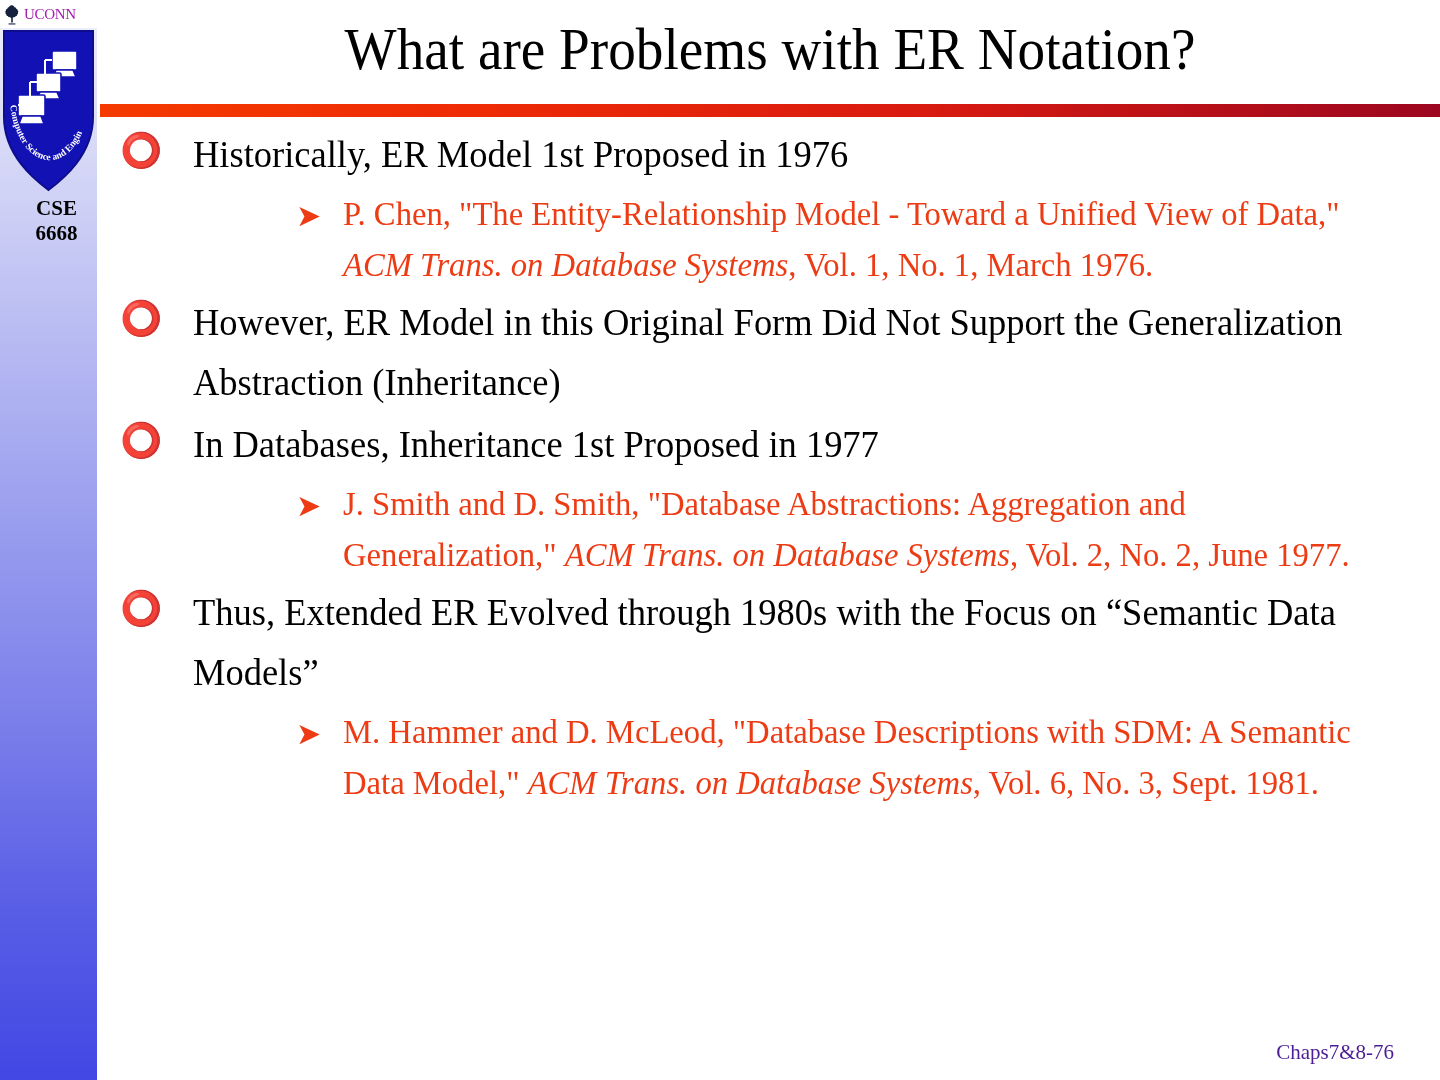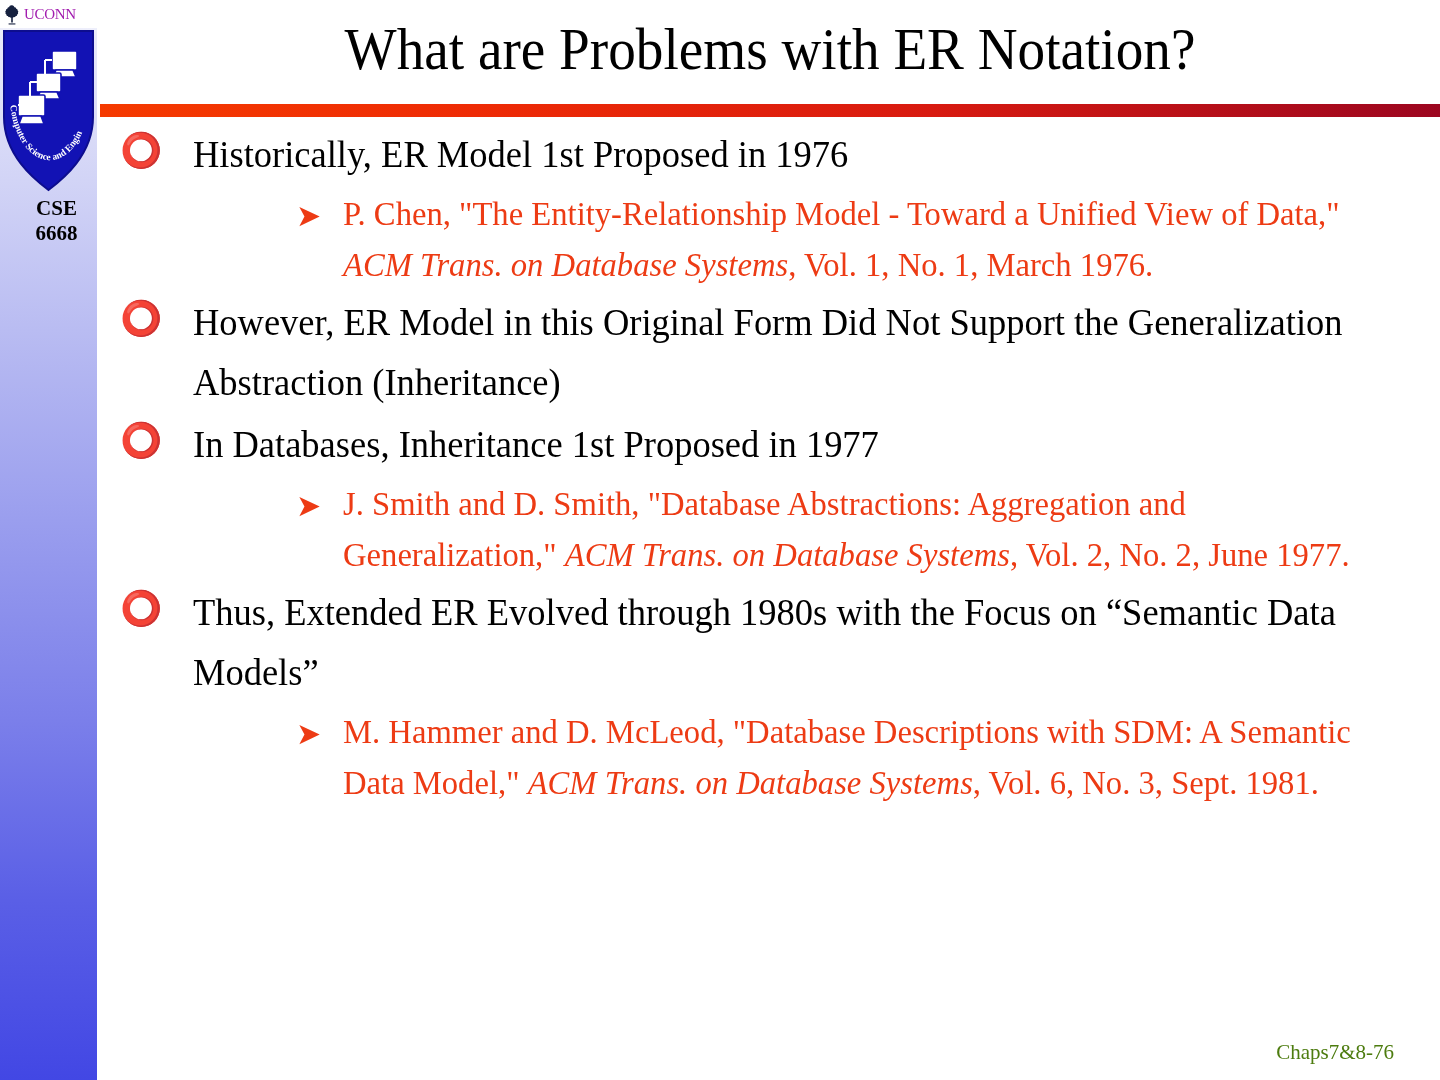--- a/index.html
+++ b/index.html
@@ -152,21 +152,21 @@
   .sp-2  { margin-top: 2px; }
 
   
   .footer {
     position: absolute;
     right: 46px;
     bottom: 16px;
     font-family: "Liberation Serif", "DejaVu Serif", serif;
     font-size: 21px;
     line-height: 24px;
-    color: #4d7c0f;
+    color: #4c1d95;
   }
 </style>
 </head>
 <body>
 
 <div class="sidebar">
 
   <div class="uconn-band">
     <svg class="uconn-mark" viewBox="0 0 20 22">
       <rect x="0" y="1" width="20" height="20" fill="#ffffff"></rect>

